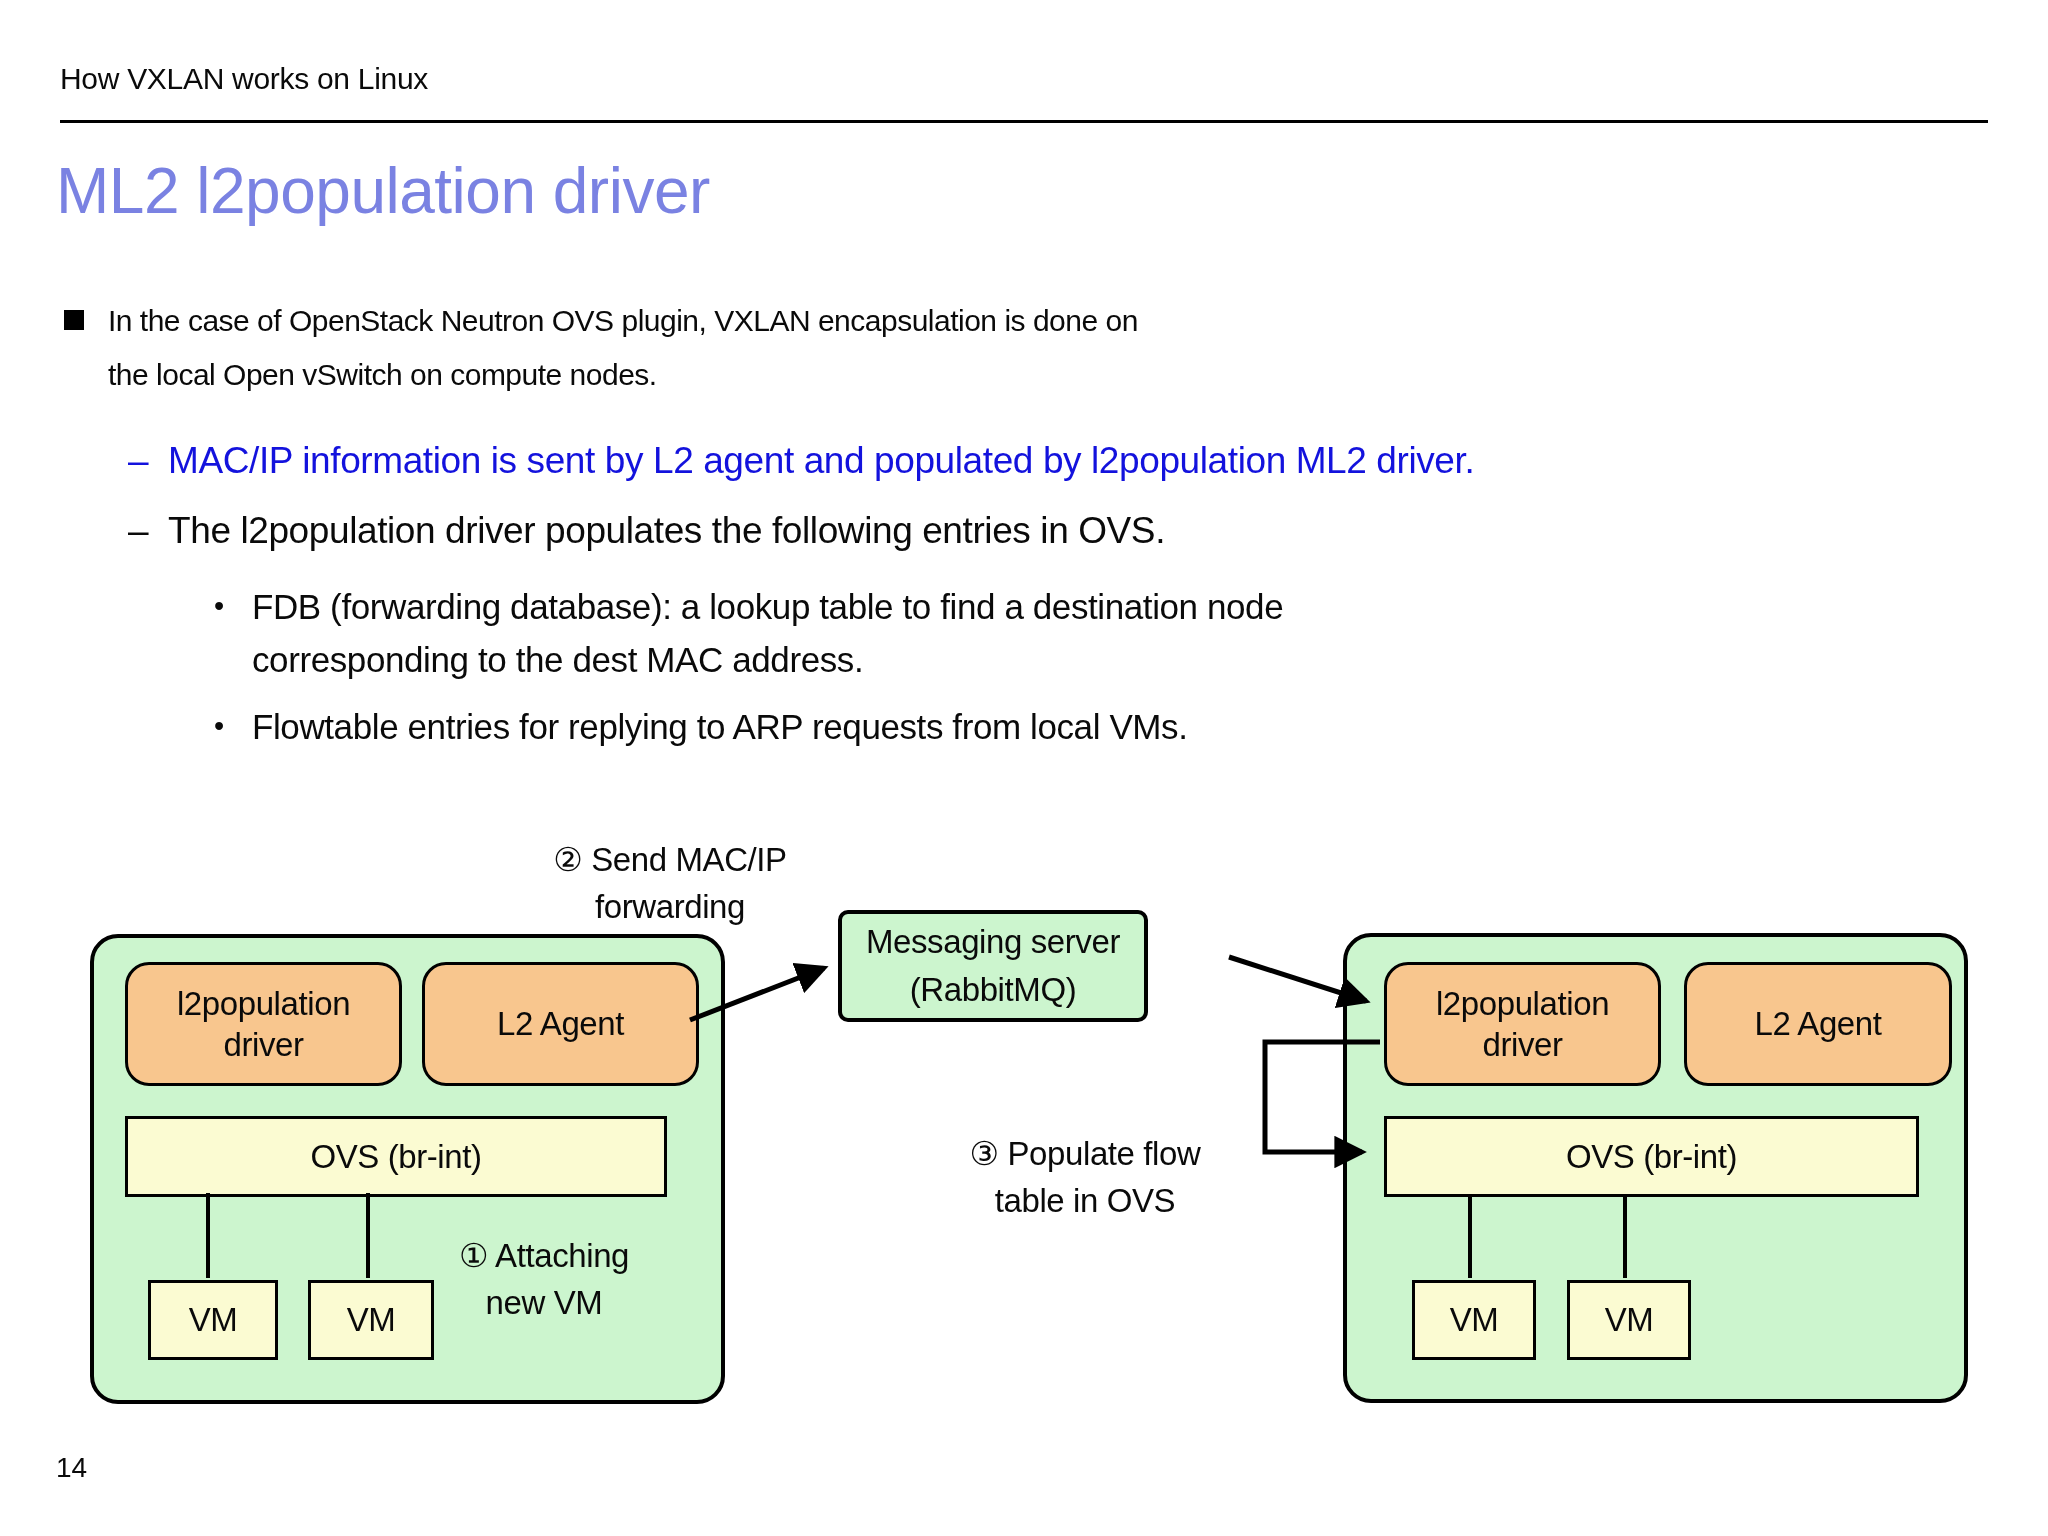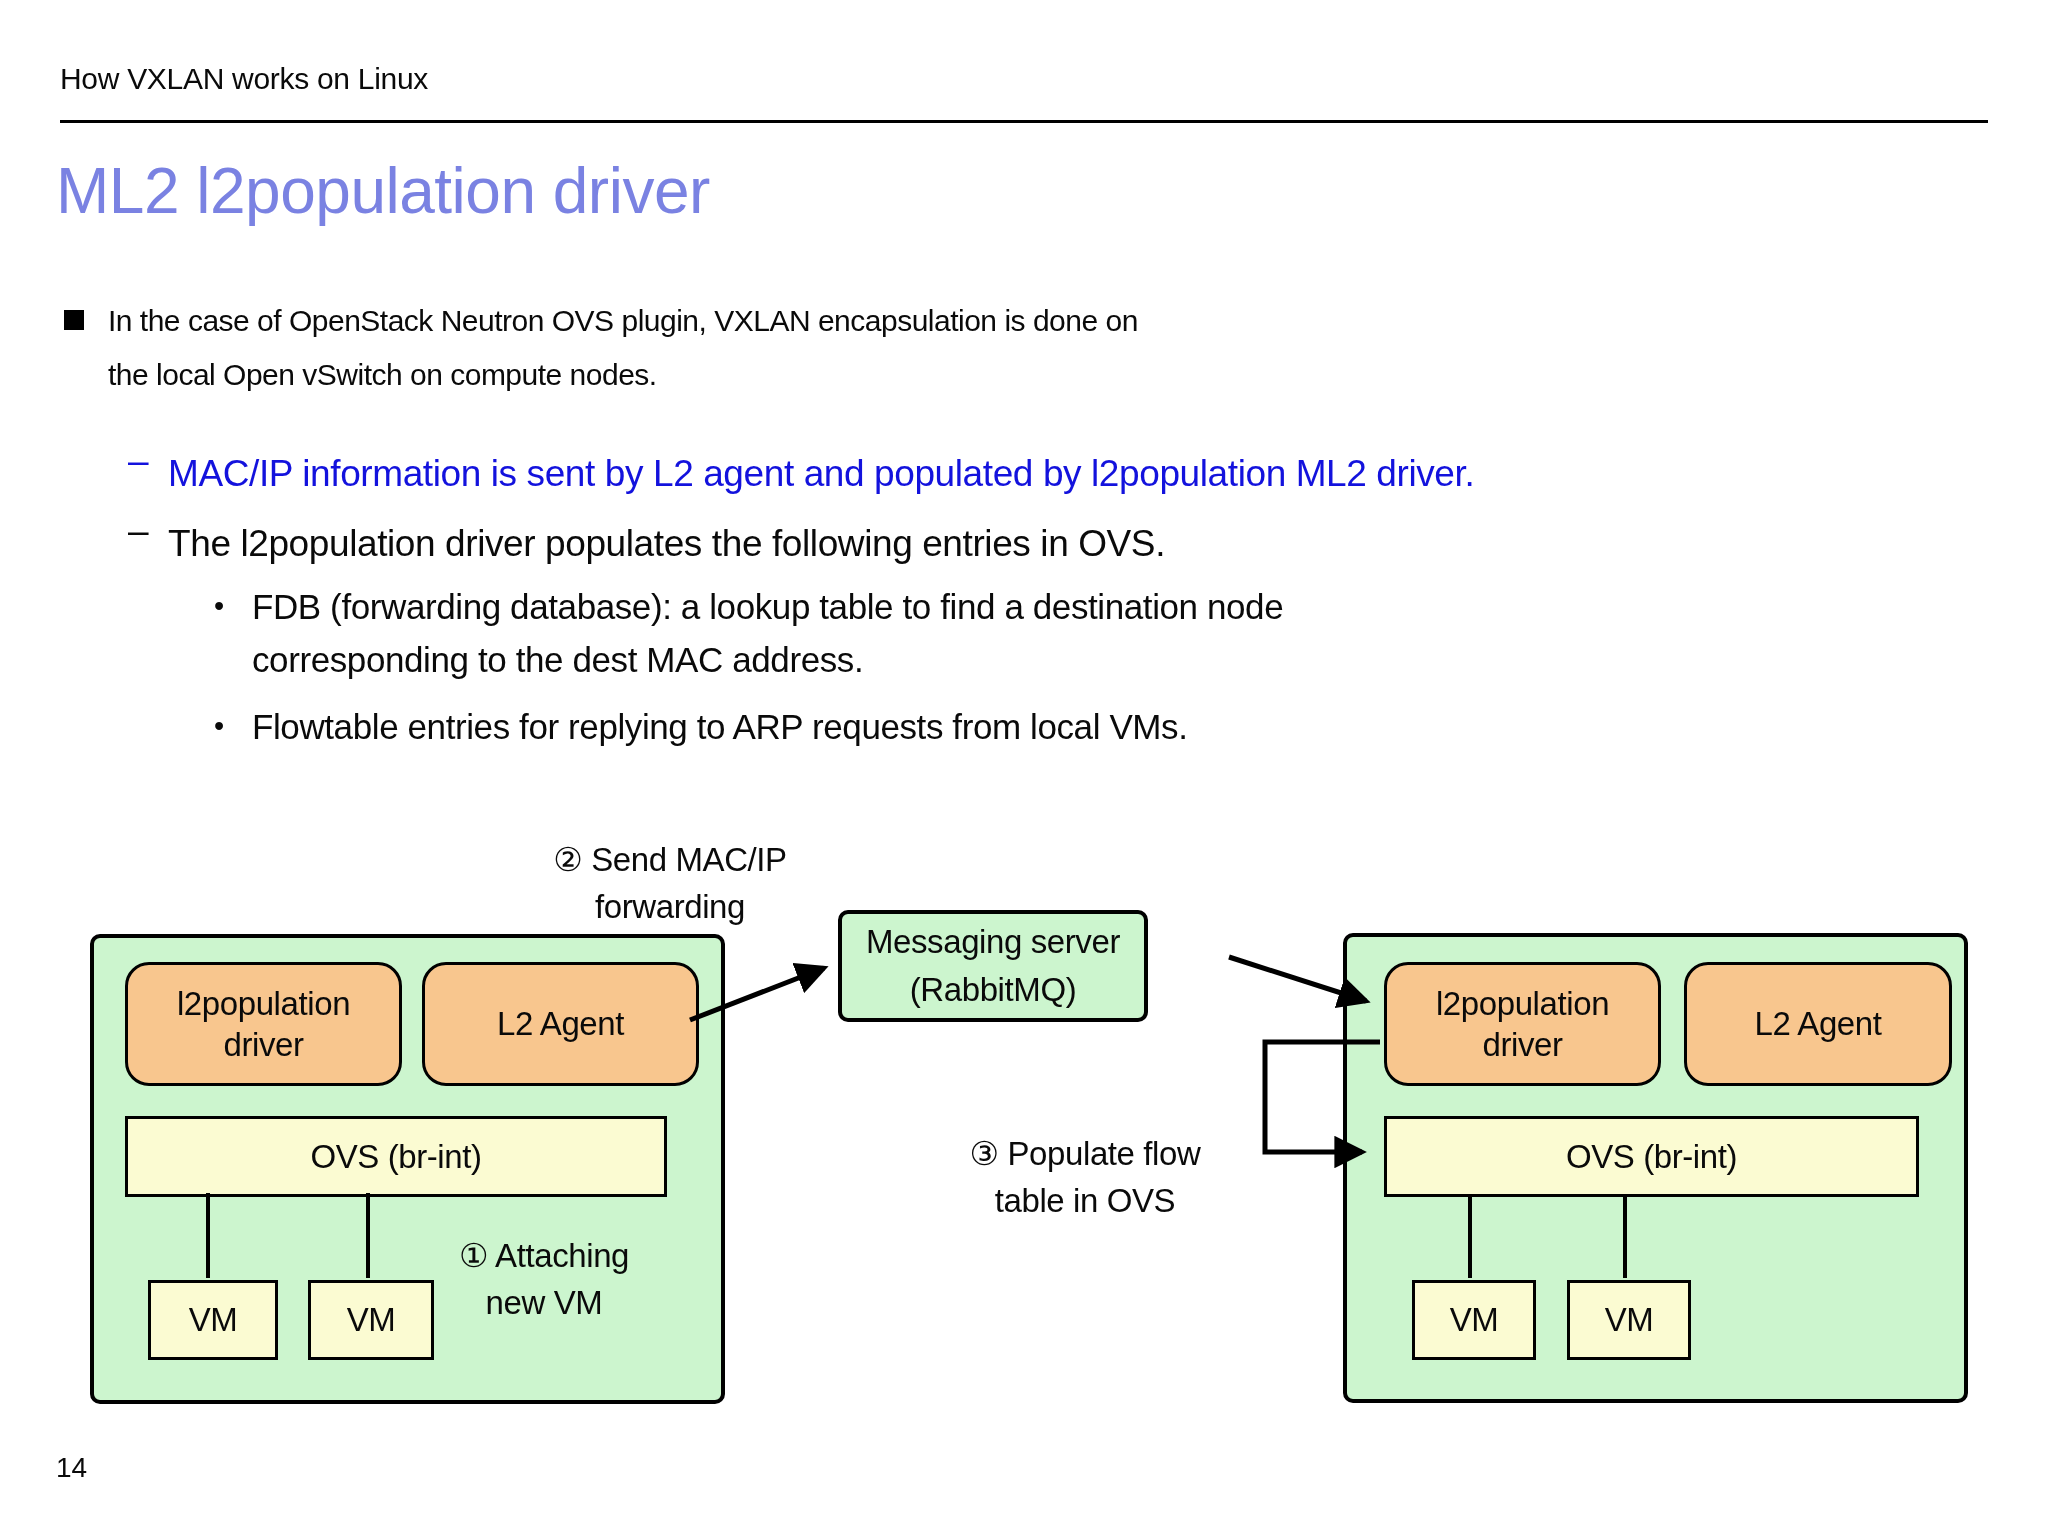--- a/index.html
+++ b/index.html
@@ -19,27 +19,27 @@
 
   .header{left:60px;top:62px;font-size:30px;letter-spacing:-0.3px;}
   .rule{left:60px;top:120px;width:1928px;height:3px;background:var(--line);}
   .title{left:56px;top:138px;font-size:64px;letter-spacing:-0.5px;color:var(--title-text);margin-top:16px;}
 
   .bullet{display:flex;align-items:flex-start;}
   .sq{width:20px;height:20px;background:var(--line);margin-top:16px;margin-right:24px;flex:none;}
   .b1text{font-size:30px;line-height:54px;white-space:pre-line;letter-spacing:-0.5px;}
   .l2{font-size:37px;line-height:46px;letter-spacing:-0.4px;}
   .l2 .mk{width:40px;flex:none;}
-  .l2text{white-space:pre-line;margin-top:13px;}
+  .l2text{white-space:pre-line;}
   .blue{color:var(--highlight-text);}
   .l3{font-size:35px;line-height:53px;letter-spacing:-0.4px;}
   .l3 .mk{width:38px;flex:none;font-size:29px;}
   .l3text{white-space:pre-line;}
 
-  .node{background:var(--node-fill);border:4px solid var(--line);border-radius:10px;}
+  .node{background:var(--node-fill);border:4px solid var(--line);border-radius:28px;}
   .dbox{border:3px solid var(--line);display:flex;align-items:center;justify-content:center;
         text-align:center;white-space:pre-line;font-size:33px;line-height:1.25;letter-spacing:-0.4px;}
   .component{background:var(--component-fill);border-radius:24px;}
   .pale{background:var(--ovs-fill);}
   .server{background:var(--server-fill);border:4px solid var(--line);border-radius:10px;line-height:1.45;}
   .dlabel{font-size:33px;line-height:47px;text-align:center;white-space:pre-line;letter-spacing:-0.4px;}
 
   .pagenum{left:56px;top:1452px;font-size:28px;}
   svg.overlay{left:0;top:0;pointer-events:none;}
 </style>

